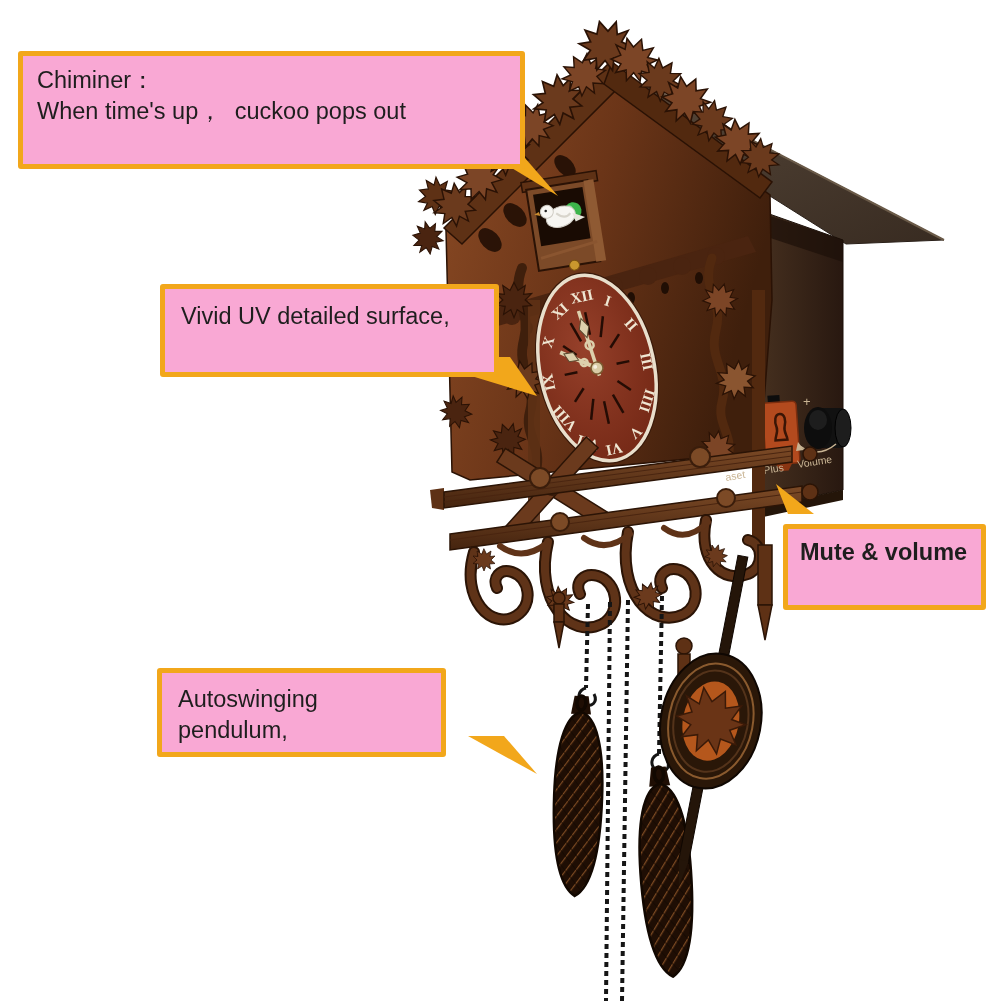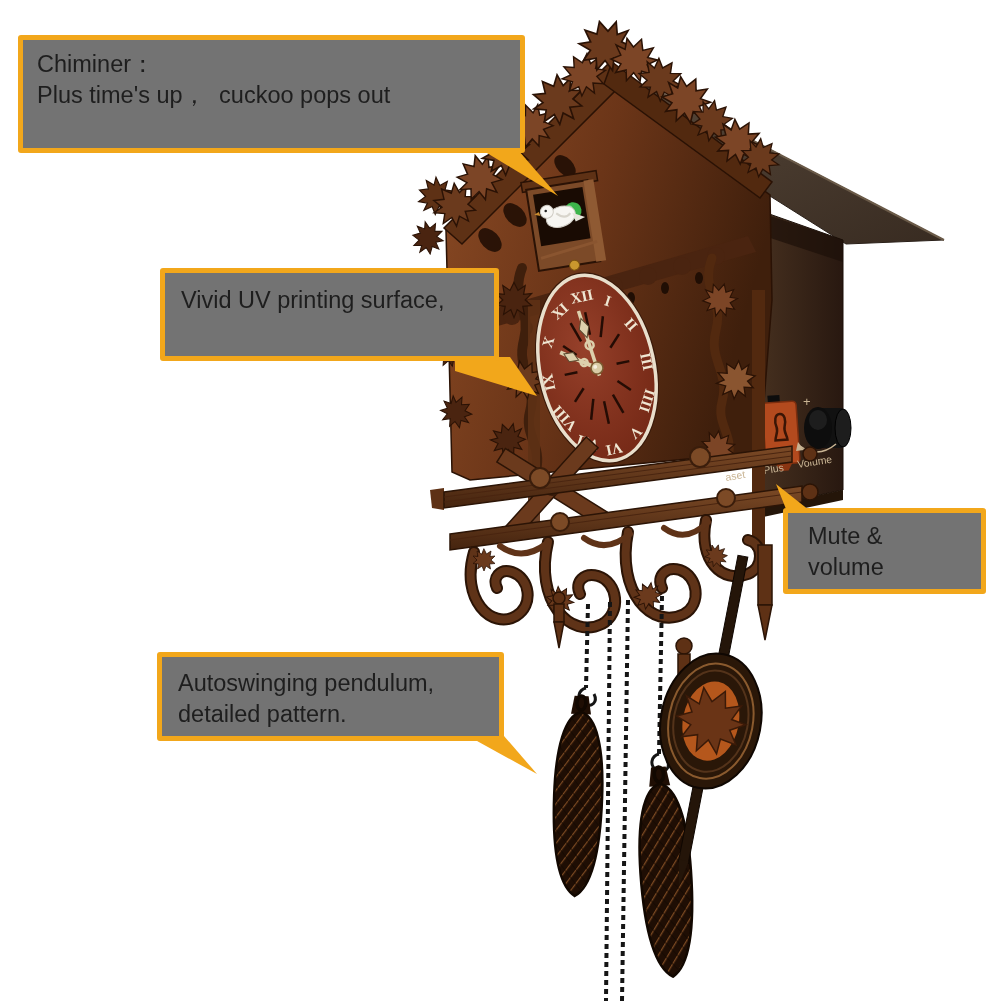--- a/index.html
+++ b/index.html
@@ -1,26 +1,26 @@
 <!DOCTYPE html>
 <html><head>
 <meta charset="utf-8">
 <style>
   html,body{margin:0;padding:0;background:#fff;}
   .stage{position:relative;width:1001px;height:1001px;background:#ffffff;overflow:hidden;
          font-family:"Liberation Sans",sans-serif;}
   .stage svg{position:absolute;left:0;top:0;}
-  .callout{position:absolute;box-sizing:border-box;background:#737373;
+  .callout{position:absolute;box-sizing:border-box;background:#f9a8d4;
            border:5px solid #F2A71B;border-radius:3px;color:#1E1E1E;
-           font-size:23.5px;line-height:31px;}
+           font-size:23.5px;line-height:31px;margin-top:16px;}
   .callout .line{white-space:pre-wrap;}
   #c1{left:18px;top:35px;width:507px;height:118px;padding:9px 14px;}
   #c2{left:160px;top:268px;width:339px;height:93px;padding:12px 16px;}
-  #c3{left:783px;top:508px;width:203px;height:86px;padding:8px 20px;}
-  #c4{left:157px;top:652px;width:347px;height:89px;padding:11px 16px;}
+  #c3{left:783px;top:508px;width:203px;height:86px;padding:8px 12px;font-weight:bold;}
+  #c4{left:157px;top:652px;width:289px;height:89px;padding:11px 16px;}
 </style>
 </head>
 <body>
 
 <div class="stage">
 
 <svg width="1001" height="1001" viewBox="0 0 1001 1001">
   <defs>
     <path id="leaf" d="M0,-22 L5,-12 L14,-18 L12,-7 L22,-8 L14,0 L22,7 L11,8 L13,18 L4,12 L0,22 L-4,12 L-13,18 L-11,8 L-22,7 L-14,0 L-22,-8 L-12,-7 L-14,-18 L-5,-12 Z"></path>
     <path id="wt" d="M0,-88 C16,-84 24,-52 24,-4 C24,48 17,86 0,96 C-17,86 -24,48 -24,-4 C-24,-52 -16,-84 0,-88 Z"></path>
@@ -327,29 +327,28 @@
   <g fill="#F2A71B">
     <polygon points="482,150 518,150 558,196"></polygon>
     <polygon points="455,357 455,371 537,396 510,357"></polygon>
     <polygon points="788,514 814,514 776,484"></polygon>
     <polygon points="468,736 504,736 537,774"></polygon>
   </g>
 </svg>
 
 <div class="callout" id="c1">
   <div class="line">Chiminer：</div>
-  <div class="line">Plus time's up，  cuckoo pops out</div>
+  <div class="line">When time's up，  cuckoo pops out</div>
 </div>
 
 <div class="callout" id="c2">
-  <div class="line">Vivid UV printing surface,</div>
+  <div class="line">Vivid UV detailed surface,</div>
 </div>
 
 <div class="callout" id="c3">
   <div class="line">Mute &amp; volume</div>
 </div>
 
 <div class="callout" id="c4">
   <div class="line">Autoswinging pendulum,</div>
-  <div class="line">detailed pattern.</div>
 </div>
 
 </div>
 
 </body></html>

